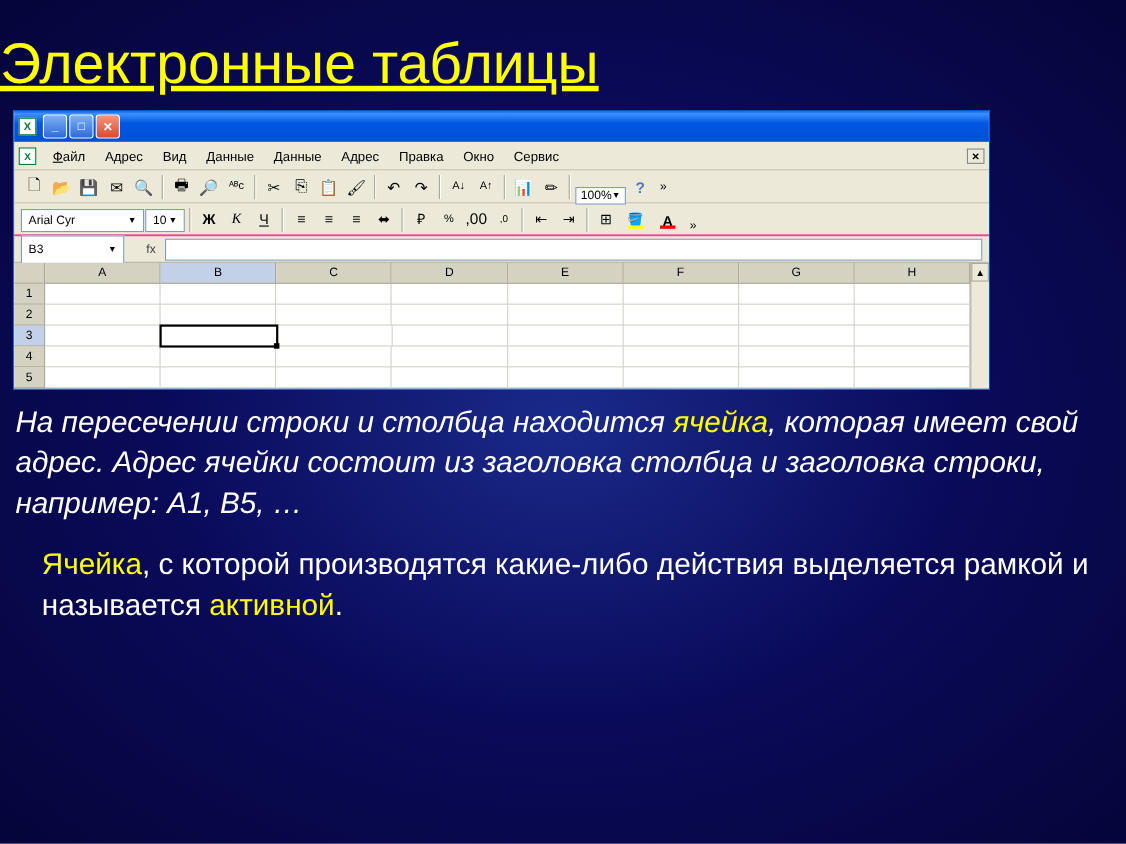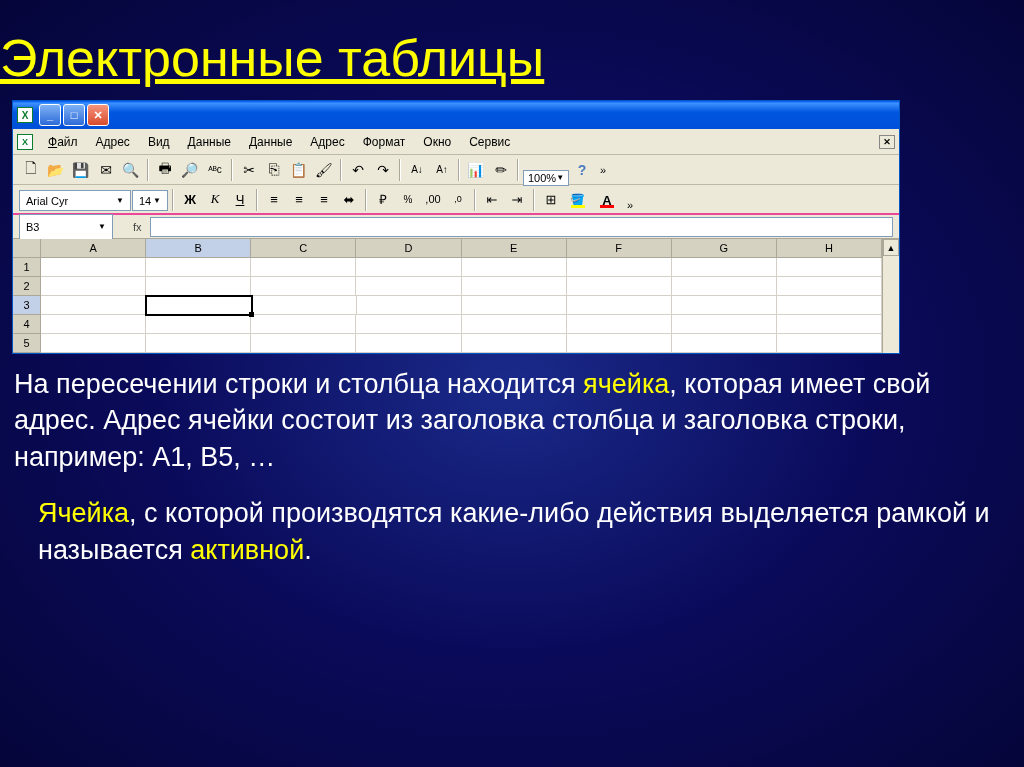--- a/index.html
+++ b/index.html
@@ -285,20 +285,21 @@
 .scroll-btn{
   height:17px;background:#ece9d8;border:1px solid #aca899;
   font-size:9px;display:flex;align-items:center;justify-content:center;
 }
 
 .body-text {
   color: #fff;
   font-size: 27px;
   padding: 12px 14px 0 14px;
   line-height: 1.35;
+  font-style: italic;
 }
 .body-text2 {
   color: #fff;
   font-size: 27px;
   padding: 20px 14px 0 14px;
   line-height: 1.35;
   margin-left: 24px;
 }
 .hl-yellow {
   color: #ffff00;
@@ -321,21 +322,21 @@
   </div>
 
   <div class="menu-bar">
     <div class="menu-icon">X</div>
     <div class="menu-item"><u>Ф</u><span>айл</span></div>
     <div class="menu-item">Адрес</div>
     <div class="menu-item">Вид</div>
     <div class="menu-item">Данные</div>
     <div class="menu-item">Данные</div>
     <div class="menu-item">Адрес</div>
-    <div class="menu-item">Формат</div>
+    <div class="menu-item">Правка</div>
     <div class="menu-item">Окно</div>
     <div class="menu-item">Сервис</div>
     <div class="menu-close">✕</div>
   </div>
 
   <div class="toolbar">
     <div class="tb-btn">🗋</div>
     <div class="tb-btn">📂</div>
     <div class="tb-btn">💾</div>
     <div class="tb-btn">✉</div>
@@ -366,36 +367,36 @@
     <div class="tb-btn" style="color:#4a7ac0;font-weight:bold;">?</div>
     <div class="tb-more">»</div>
   </div>
 
   <div class="format-bar">
     <div class="font-box">
         <span>Arial Cyr</span>
         <span class="dd-arrow">▼</span>
       </div>
     <div class="size-box">
-        <span>14</span>
+        <span>10</span>
         <span class="dd-arrow">▼</span>
       </div>
     <div class="tb-sep"></div>
     <div class="fb-btn fb-bold">Ж</div>
     <div class="fb-btn fb-italic">К</div>
     <div class="fb-btn fb-underline">Ч</div>
     <div class="tb-sep"></div>
     <div class="fb-btn">≡</div>
     <div class="fb-btn">≡</div>
     <div class="fb-btn">≡</div>
     <div class="fb-btn">⬌</div>
     <div class="tb-sep"></div>
     <div class="fb-btn">₽</div>
     <div class="fb-btn" style="font-size:10px;">%</div>
-    <div class="fb-btn" style="font-size:11px;">,00</div>
+    <div class="fb-btn" style="font-size:14px;">,00</div>
     <div class="fb-btn" style="font-size:9px;">,0</div>
     <div class="tb-sep"></div>
     <div class="fb-btn">⇤</div>
     <div class="fb-btn">⇥</div>
     <div class="tb-sep"></div>
     <div class="fb-btn">⊞</div>
     <div class="color-box">
         <span style="font-size:12px;">🪣</span>
         <div class="color-strip" style="background:#ffff00;"></div>
       </div>

